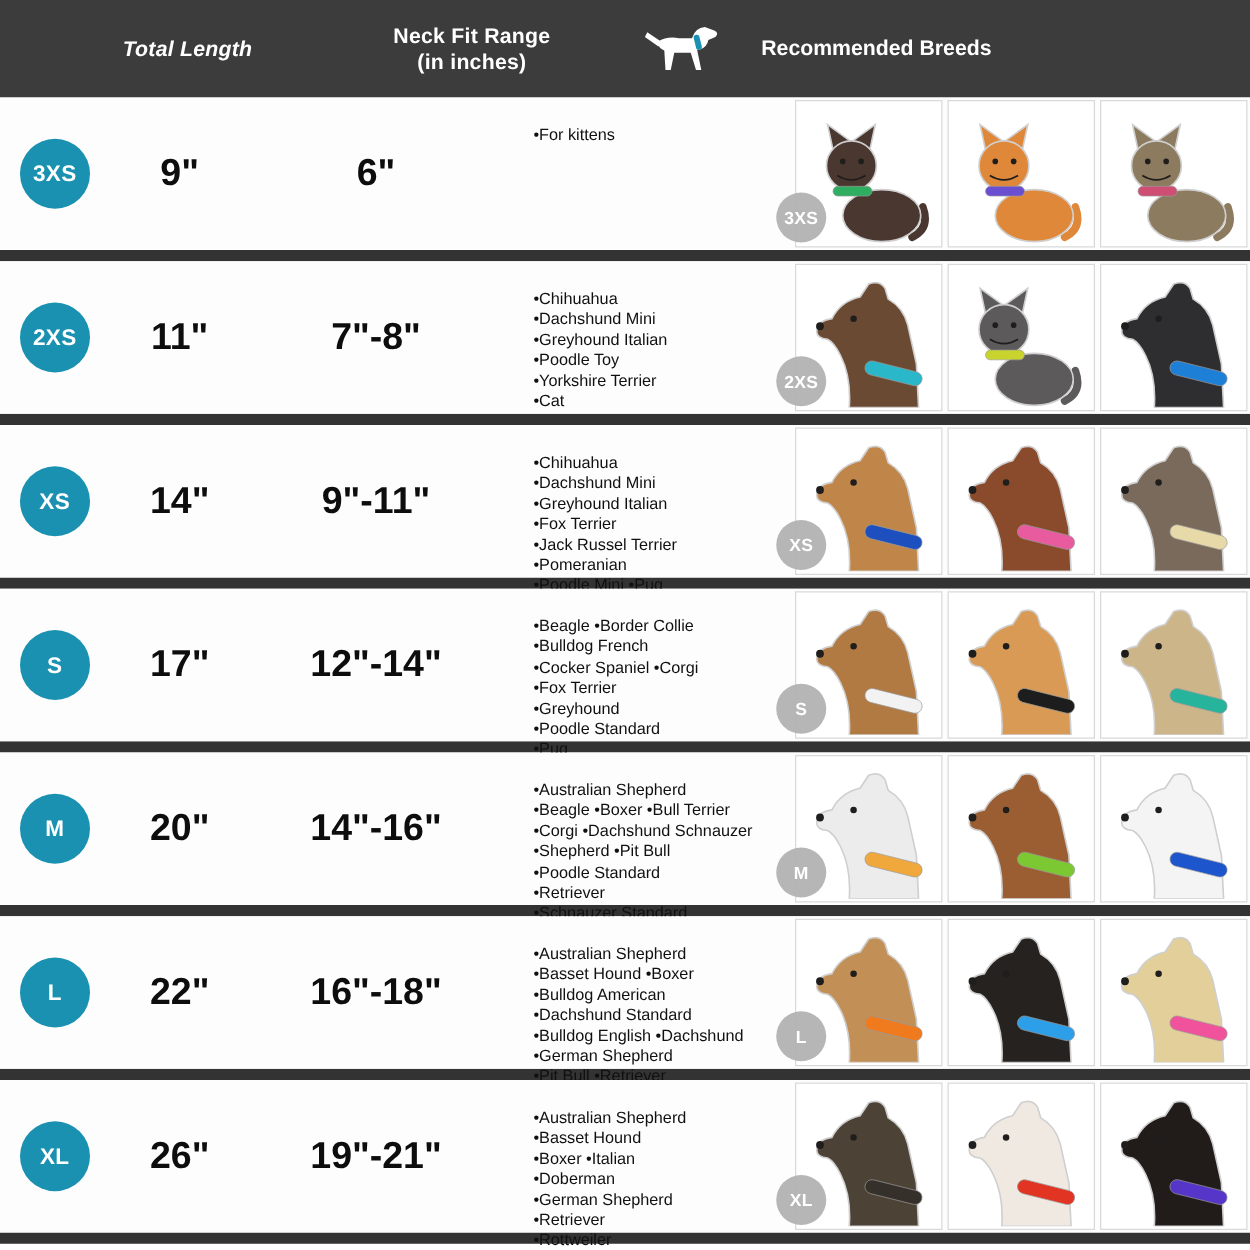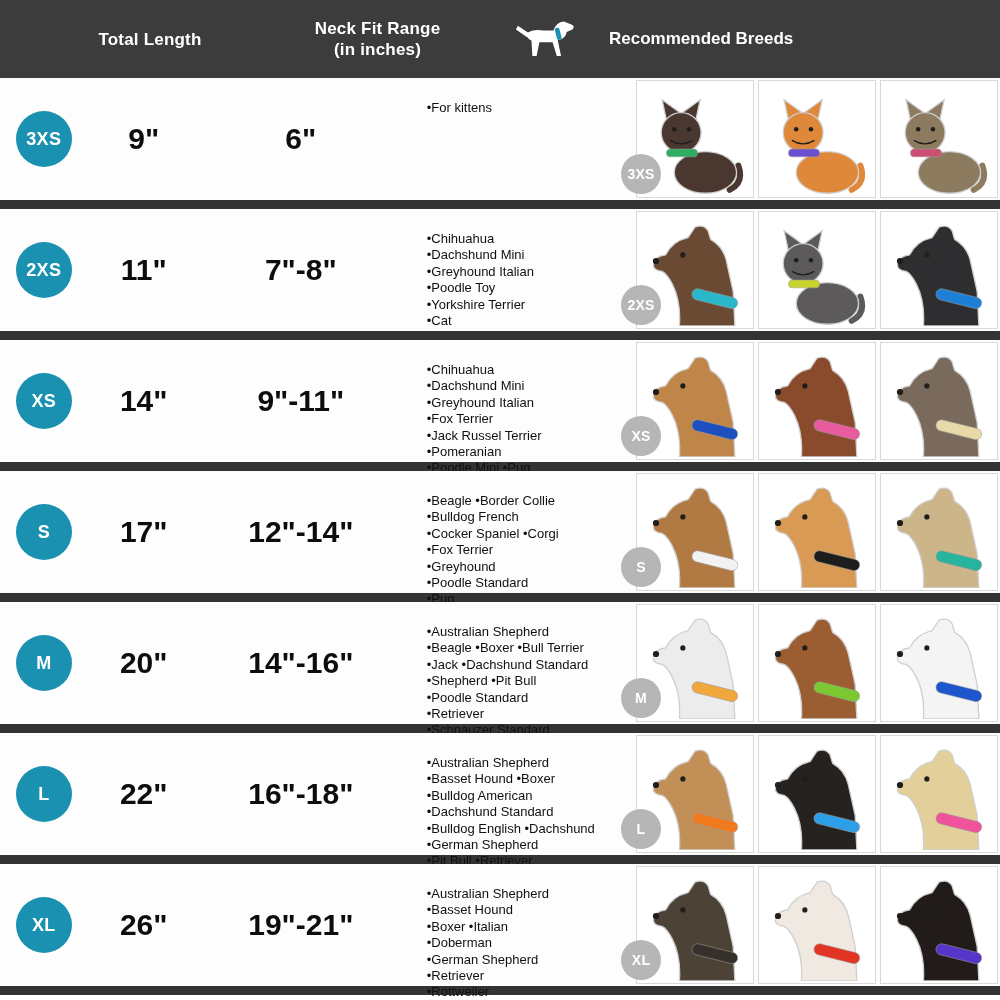--- a/index.html
+++ b/index.html
@@ -7,21 +7,21 @@
     width:1000px;height:1000px;overflow:hidden;position:relative;
     font-family:"Liberation Sans","DejaVu Sans",sans-serif;color:#0f0f0f;background:#fff;
   }
   
   .header{
     height:78px;background:#3c3c3c;color:#fff;display:flex;align-items:center;
     font-weight:bold;position:relative;
   }
   .h-col{display:flex;flex-direction:column;justify-content:center;text-align:center;
     font-size:17px;line-height:21px;letter-spacing:.2px;}
-  .h-len{width:300px;}
+  .h-len{width:300px;font-style:italic;}
   .h-neck{width:155px;}
   .h-breeds{margin-left:60px;display:flex;flex-direction:row;align-items:center;gap:32px;}
   .h-breeds .lbl{font-size:17px;}
   .hdog{width:62px;height:40px;display:block;}
   
   .row{height:122px;display:flex;align-items:stretch;background:#fdfdfd;position:relative;}
   .sep{height:9px;background:#333;}
   .c-size{width:92px;display:flex;align-items:center;justify-content:center;}
   .size-circle{
     width:56px;height:56px;border-radius:50%;display:flex;align-items:center;justify-content:center;
@@ -269,21 +269,21 @@
     <div class="c-size">
       <div class="size-circle" style="background: rgb(26, 145, 176);">
         <span>M</span>
       </div>
     </div>
     <div class="c-len">20"</div>
     <div class="c-neck">14"-16"</div>
     <ul class="c-breeds breeds">
           <li>•Australian Shepherd</li>
           <li>•Beagle •Boxer •Bull Terrier</li>
-          <li>•Jack •Dachshund Standard</li>
+          <li>•Corgi •Dachshund Schnauzer</li>
           <li>•Shepherd •Pit Bull</li>
           <li>•Poodle Standard</li>
           <li>•Retriever</li>
           <li>•Schnauzer Standard</li>
         </ul>
     <div class="c-photos photos">
           <div class="photo">
             <svg viewBox="0 0 120 120">
               <path d="M12 50 Q12 40 26 38 Q34 22 52 18 L60 6 Q70 2 75 10 L78 20 Q92 28 96 44 L104 80 L106 120 L42 120 Q44 92 34 72 Q28 60 22 57 Q12 56 12 50 Z" fill="#ececec" stroke="#cfcfcf" stroke-width="1.5"></path>
               <circle cx="46" cy="38" r="3" fill="#1f1e1c"></circle>

